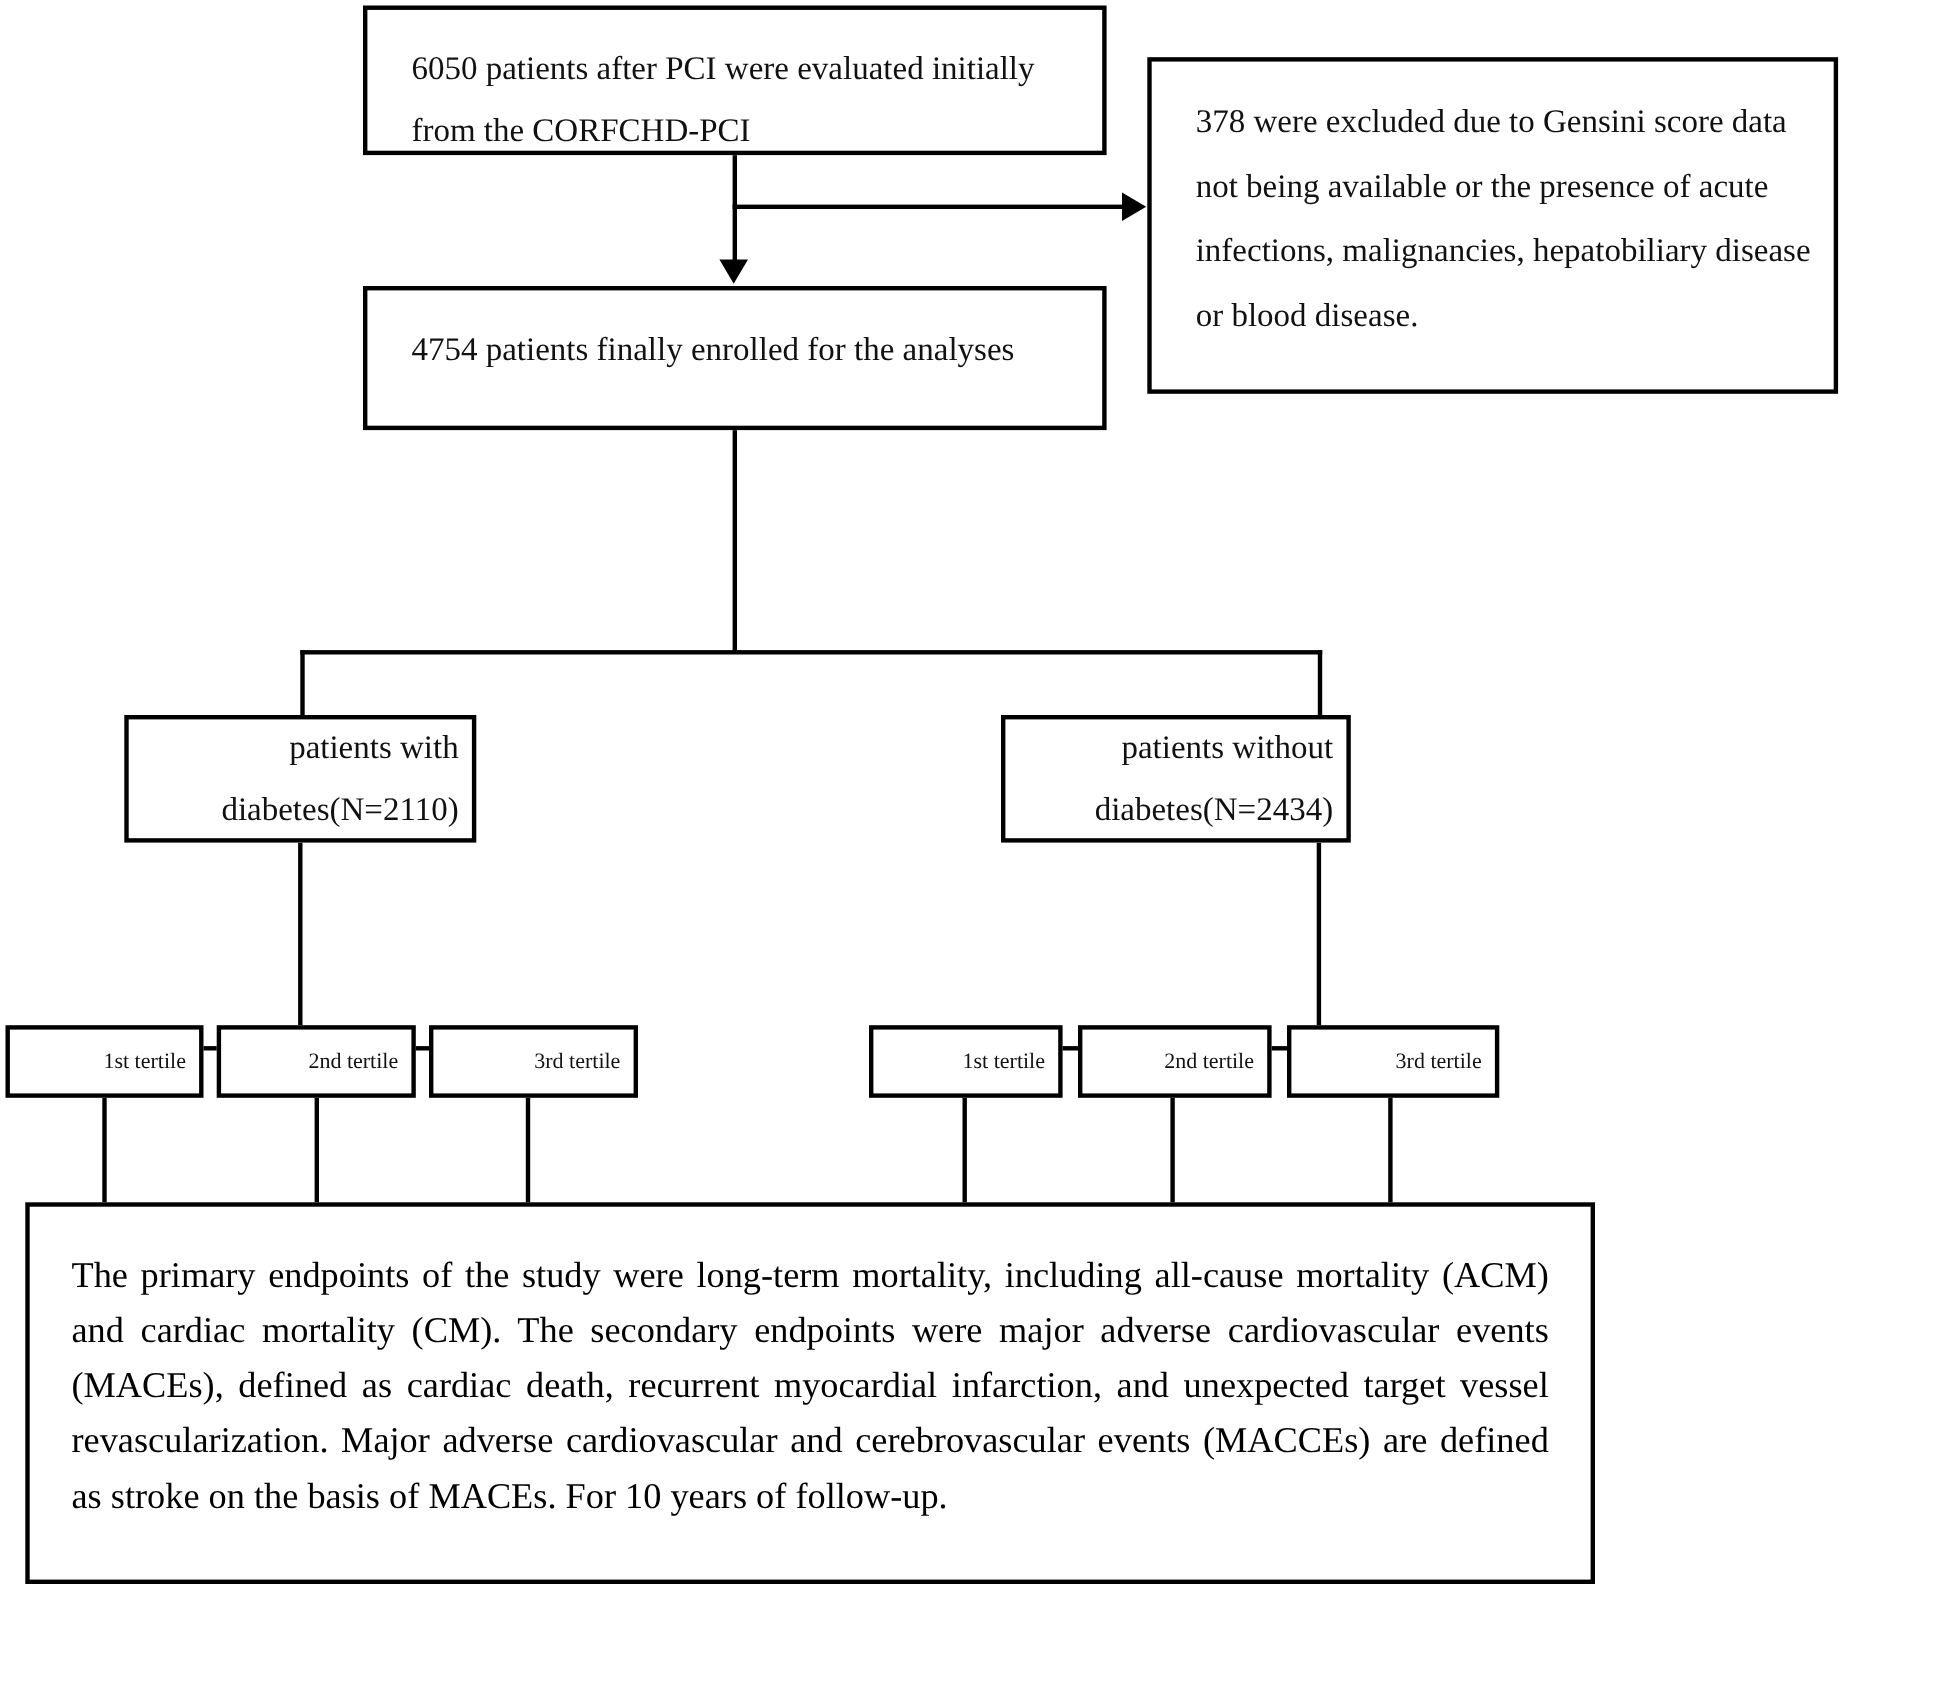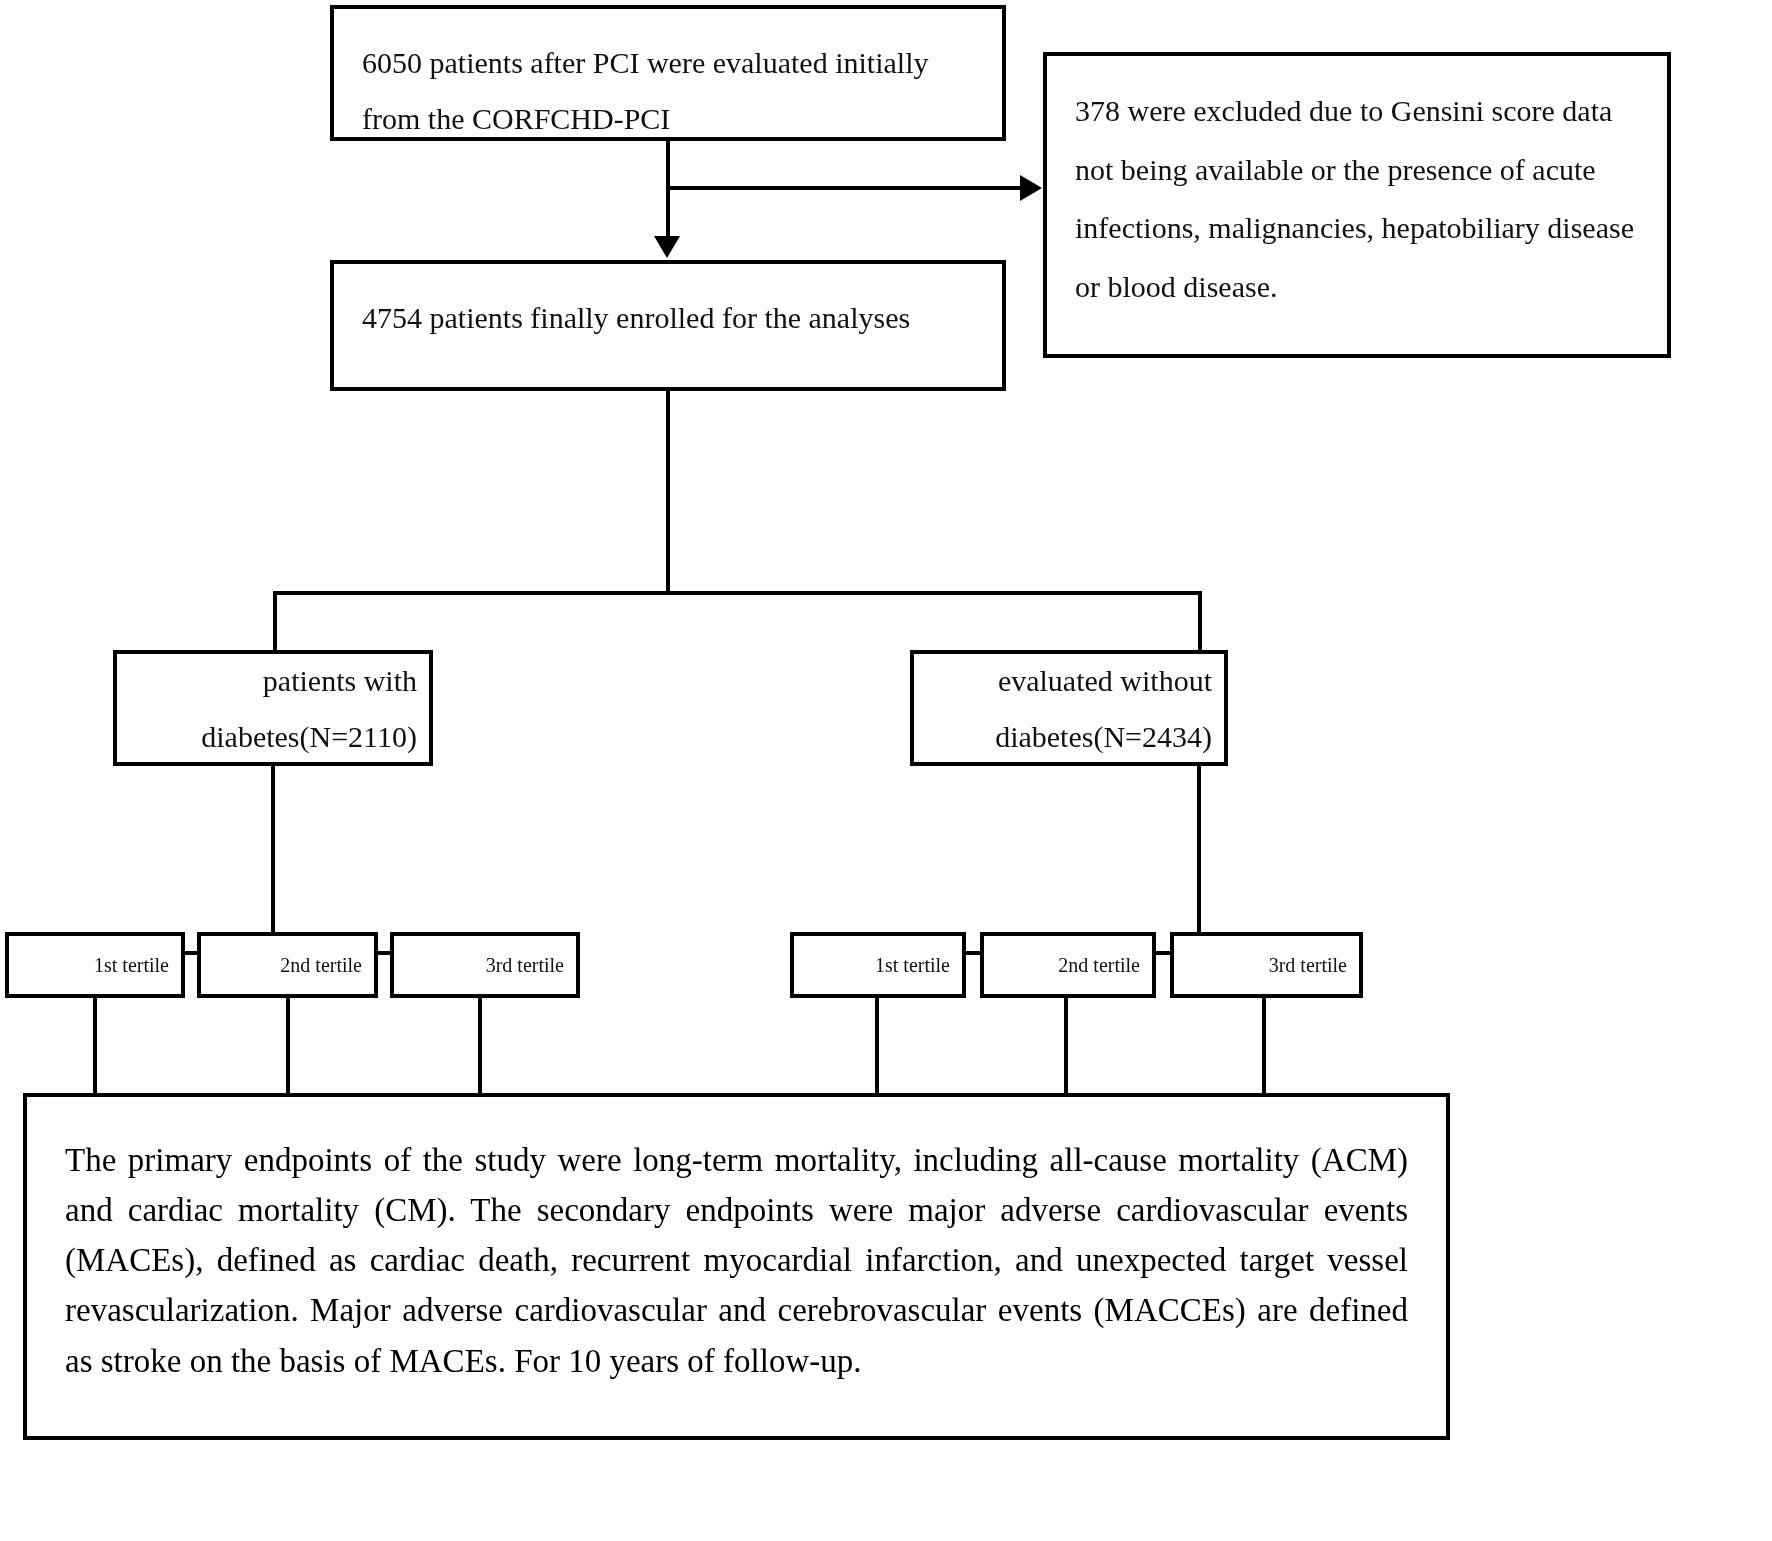--- a/index.html
+++ b/index.html
@@ -18,21 +18,21 @@
     border:4px solid #000000;
     background:#ffffff;
     z-index:3;
   }
   .box .txt{
     display:block;
     font-size:30px;
     line-height:1.85;
     color:#111111;
   }
-  .pad-left{ padding:26px 18px 0 28px; text-align:left; }
+  .pad-left{ padding:26px 18px 0 40px; text-align:left; }
   .pad-ctr{ padding:0 12px; text-align:right; }
   .ctr-wrap{
     position:absolute;
     left:0; right:0; top:50%;
     transform:translateY(-50%);
   }
 
   
   #box-initial{ left:330px; top:5px; width:676px; height:136px; }
   #box-excluded{ left:1043px; top:52px; width:628px; height:306px; }
@@ -133,21 +133,21 @@
 
   <div class="box" id="box-dm">
     <div class="ctr-wrap">
       <span class="txt pad-ctr">patients with</span>
       <span class="txt pad-ctr">diabetes(N=2110)</span>
     </div>
   </div>
 
   <div class="box" id="box-nodm">
     <div class="ctr-wrap">
-      <span class="txt pad-ctr">evaluated without</span>
+      <span class="txt pad-ctr">patients without</span>
       <span class="txt pad-ctr">diabetes(N=2434)</span>
     </div>
   </div>
 
   <div class="box tertile" id="t-dm-1">
     <div class="ctr-wrap">
       <span class="txt t pad-ctr">1st tertile</span>
     </div>
   </div>
   <div class="box tertile" id="t-dm-2">

